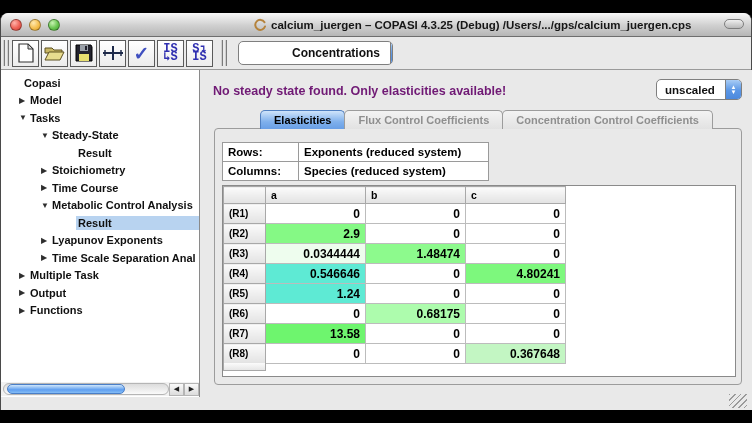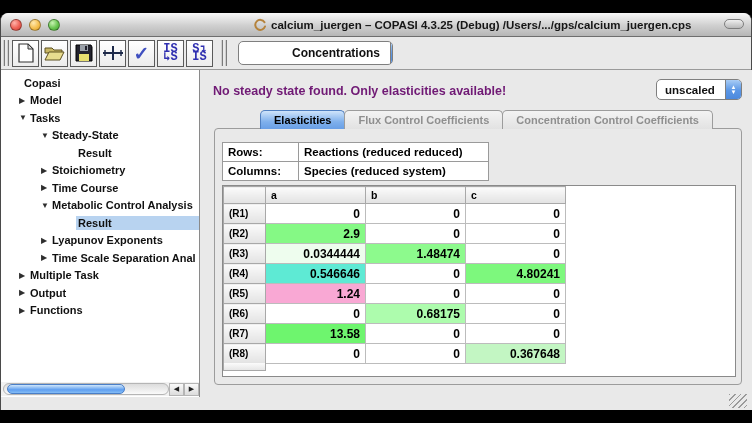--- a/index.html
+++ b/index.html
@@ -266,21 +266,21 @@
         <div class="tab active">Elasticities</div>
         <div class="tab">Flux Control Coefficients</div>
         <div class="tab">Concentration Control Coefficients</div>
       </div>
 
     <div class="tabframe">
       <table class="meta-table">
         <tbody>
             <tr>
           <td class="lbl">Rows:</td>
-          <td class="val">Reactions (reduced reduced)</td>
+          <td class="val">Exponents (reduced system)</td>
         </tr>
         <tr>
           <td class="lbl">Columns:</td>
           <td class="val">Species (reduced system)</td>
         </tr>
       </tbody>
         </table>
 
       <div class="scrollarea">
         <table class="datatable">
@@ -312,21 +312,21 @@
                 <td>0</td>
               </tr>
               <tr>
                 <th>(R4)</th>
                 <td style="background: #5eead4; padding-left: 20px;">0.546646</td>
                 <td>0</td>
                 <td style="background: rgb(125, 248, 125);">4.80241</td>
               </tr>
               <tr>
                 <th>(R5)</th>
-                <td style="background: #f9a8d4; margin-top: 44px;">1.24</td>
+                <td style="background: #5eead4; margin-top: 44px;">1.24</td>
                 <td>0</td>
                 <td>0</td>
               </tr>
               <tr>
                 <th>(R6)</th>
                 <td>0</td>
                 <td style="background: rgb(173, 252, 173);">0.68175</td>
                 <td>0</td>
               </tr>
               <tr>

